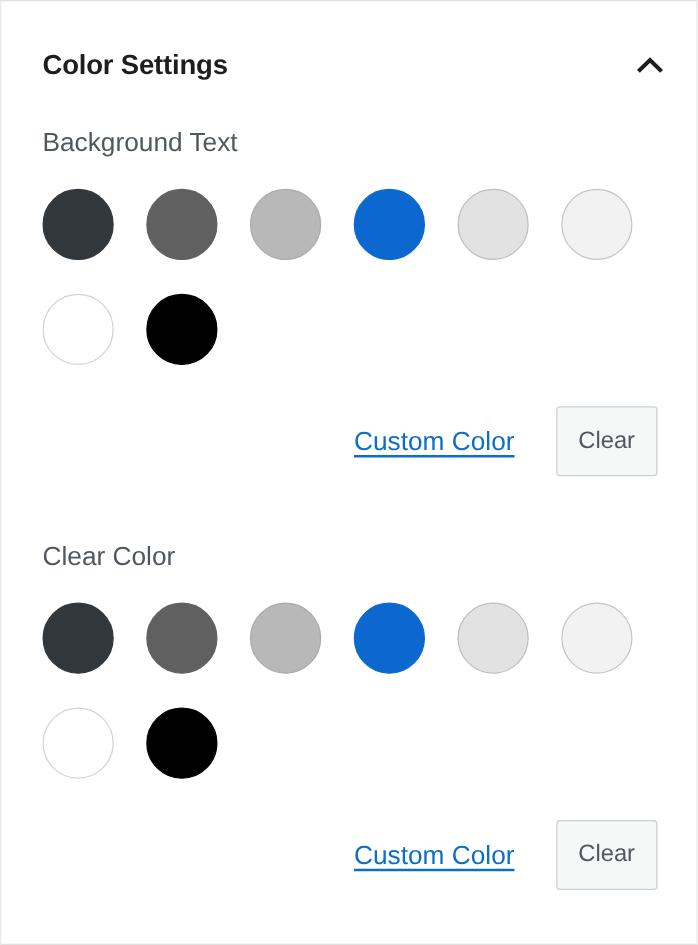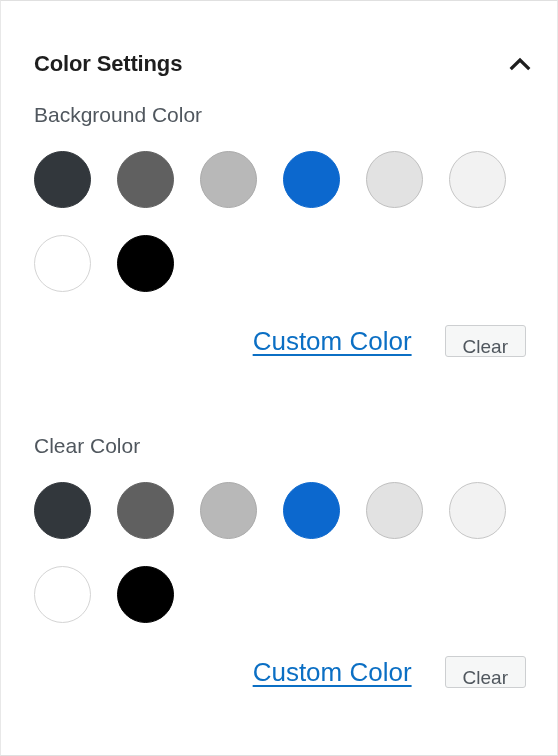--- a/index.html
+++ b/index.html
@@ -28,21 +28,21 @@
   }
 
   
   .panel-header {
     position: absolute;
     left: 0;
     top: 0;
     width: 100%;
     height: 92px;
     box-sizing: border-box;
-    padding: 16px 22px 0 33px;
+    padding: 4px 22px 0 33px;
     display: flex;
     align-items: flex-start;
     justify-content: space-between;
     cursor: pointer;
     background: transparent;
     border: 0;
   }
   .panel-title {
     font-size: 22px;
     font-weight: 700;
@@ -102,59 +102,59 @@
   
   .actions {
     display: flex;
     align-items: center;
     justify-content: flex-end;
     gap: 33px;
     width: 492px;
     margin-top: 6px;
   }
   .custom-color-link {
-    font-size: 26px;
+    font-size: 21px;
     color: #0b6fc4;
     text-decoration: underline;
     text-underline-offset: 4px;
     text-decoration-thickness: 2px;
     cursor: pointer;
     white-space: nowrap;
     line-height: 1;
   }
   .clear-button {
     font-family: inherit;
     font-size: 19px;
     color: #50575e;
     background: #f6f7f7;
     border: 1px solid #cdcfd1;
     border-radius: 3px;
     padding: 0 17px;
-    height: 32px;
+    height: 56px;
     line-height: 42px;
     cursor: pointer;
     white-space: nowrap;
   }
 </style>
 </head>
 <body>
 
 <div class="panel">
 
   <div class="panel-header">
     <span class="panel-title">Color Settings</span>
     <span class="chevron">
       <svg viewBox="0 0 24 24" width="30" height="30" aria-hidden="true">
         <path d="M5.5 15.2 L12 8.8 L18.5 15.2" fill="none" stroke="#1e1e1e" stroke-width="2.6" stroke-linecap="square" stroke-linejoin="miter"></path>
       </svg>
     </span>
   </div>
 
   <div class="section section-bg">
-    <div class="section-label">Background Color</div>
+    <div class="section-label">Background Text</div>
 
     <div class="swatch-grid">
       <span class="swatch-cell">
         <button class="swatch" style="background:#32373c;border-color:#32373c"></button>
       </span>
       <span class="swatch-cell">
         <button class="swatch" style="background:#606060;border-color:#606060"></button>
       </span>
       <span class="swatch-cell">
         <button class="swatch" style="background:#b8b8b8;border-color:#aaaaaa"></button>

